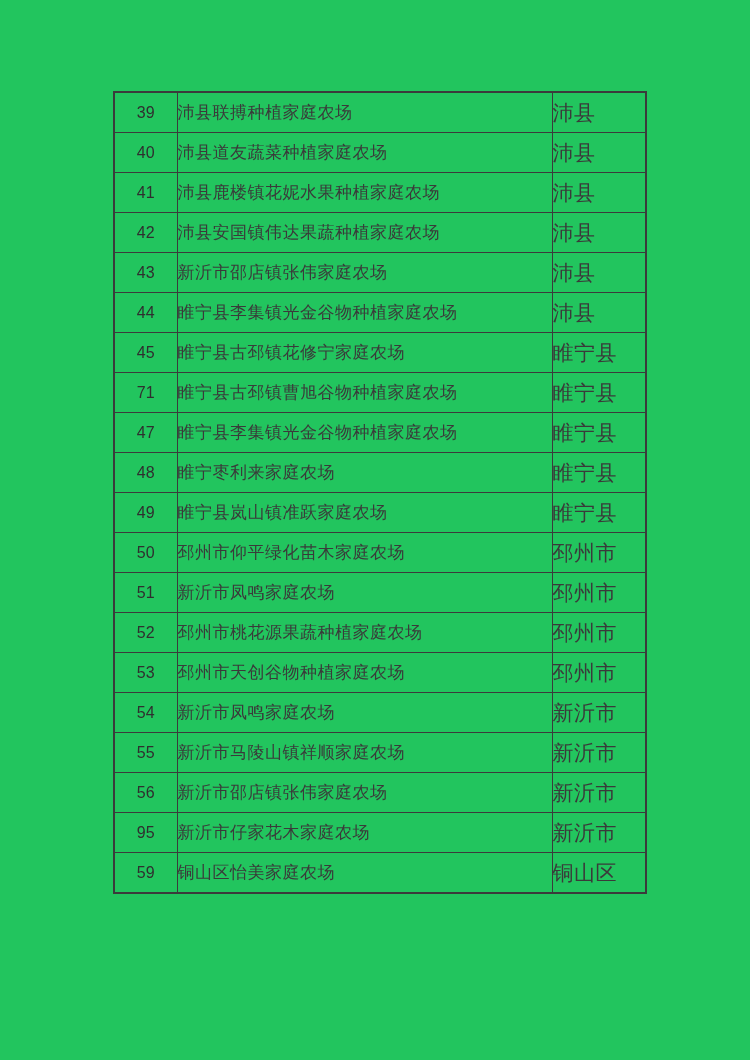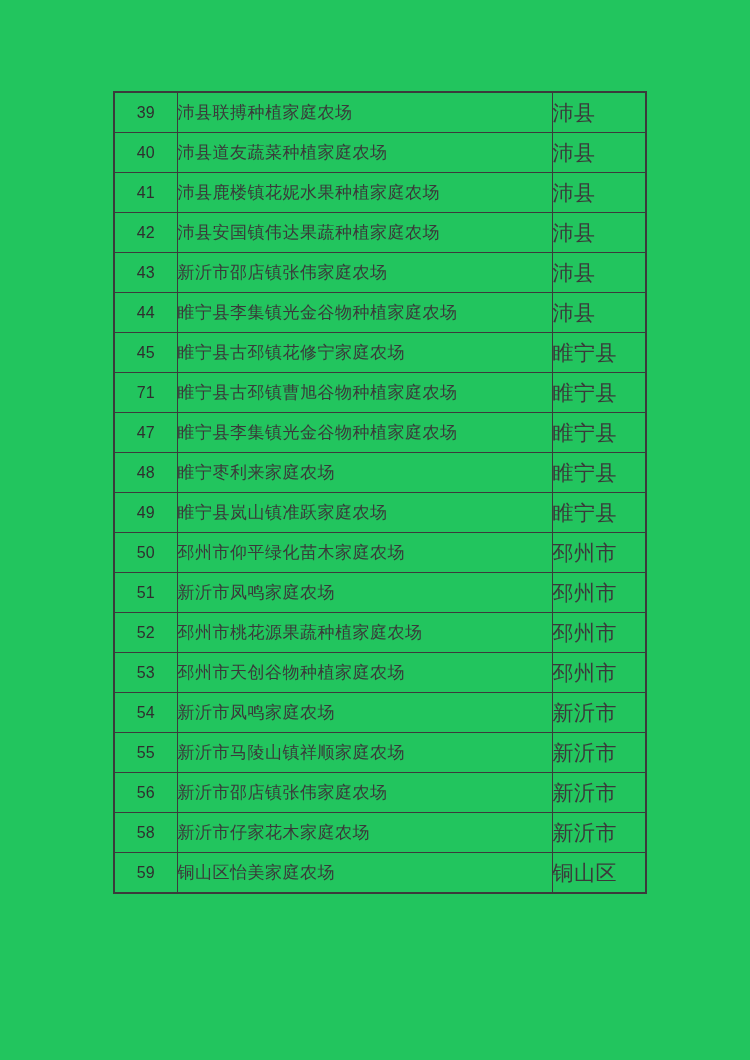--- a/index.html
+++ b/index.html
@@ -147,21 +147,21 @@
           <td class="cell-num">55</td>
           <td class="cell-name">新沂市马陵山镇祥顺家庭农场</td>
           <td class="cell-region">新沂市</td>
         </tr>
         <tr>
           <td class="cell-num">56</td>
           <td class="cell-name">新沂市邵店镇张伟家庭农场</td>
           <td class="cell-region">新沂市</td>
         </tr>
         <tr>
-          <td class="cell-num">58</td>
+          <td class="cell-num">95</td>
           <td class="cell-name">新沂市仔家花木家庭农场</td>
           <td class="cell-region">新沂市</td>
         </tr>
         <tr>
           <td class="cell-num">59</td>
           <td class="cell-name">铜山区怡美家庭农场</td>
           <td class="cell-region">铜山区</td>
         </tr>
       </tbody>
   </table>

